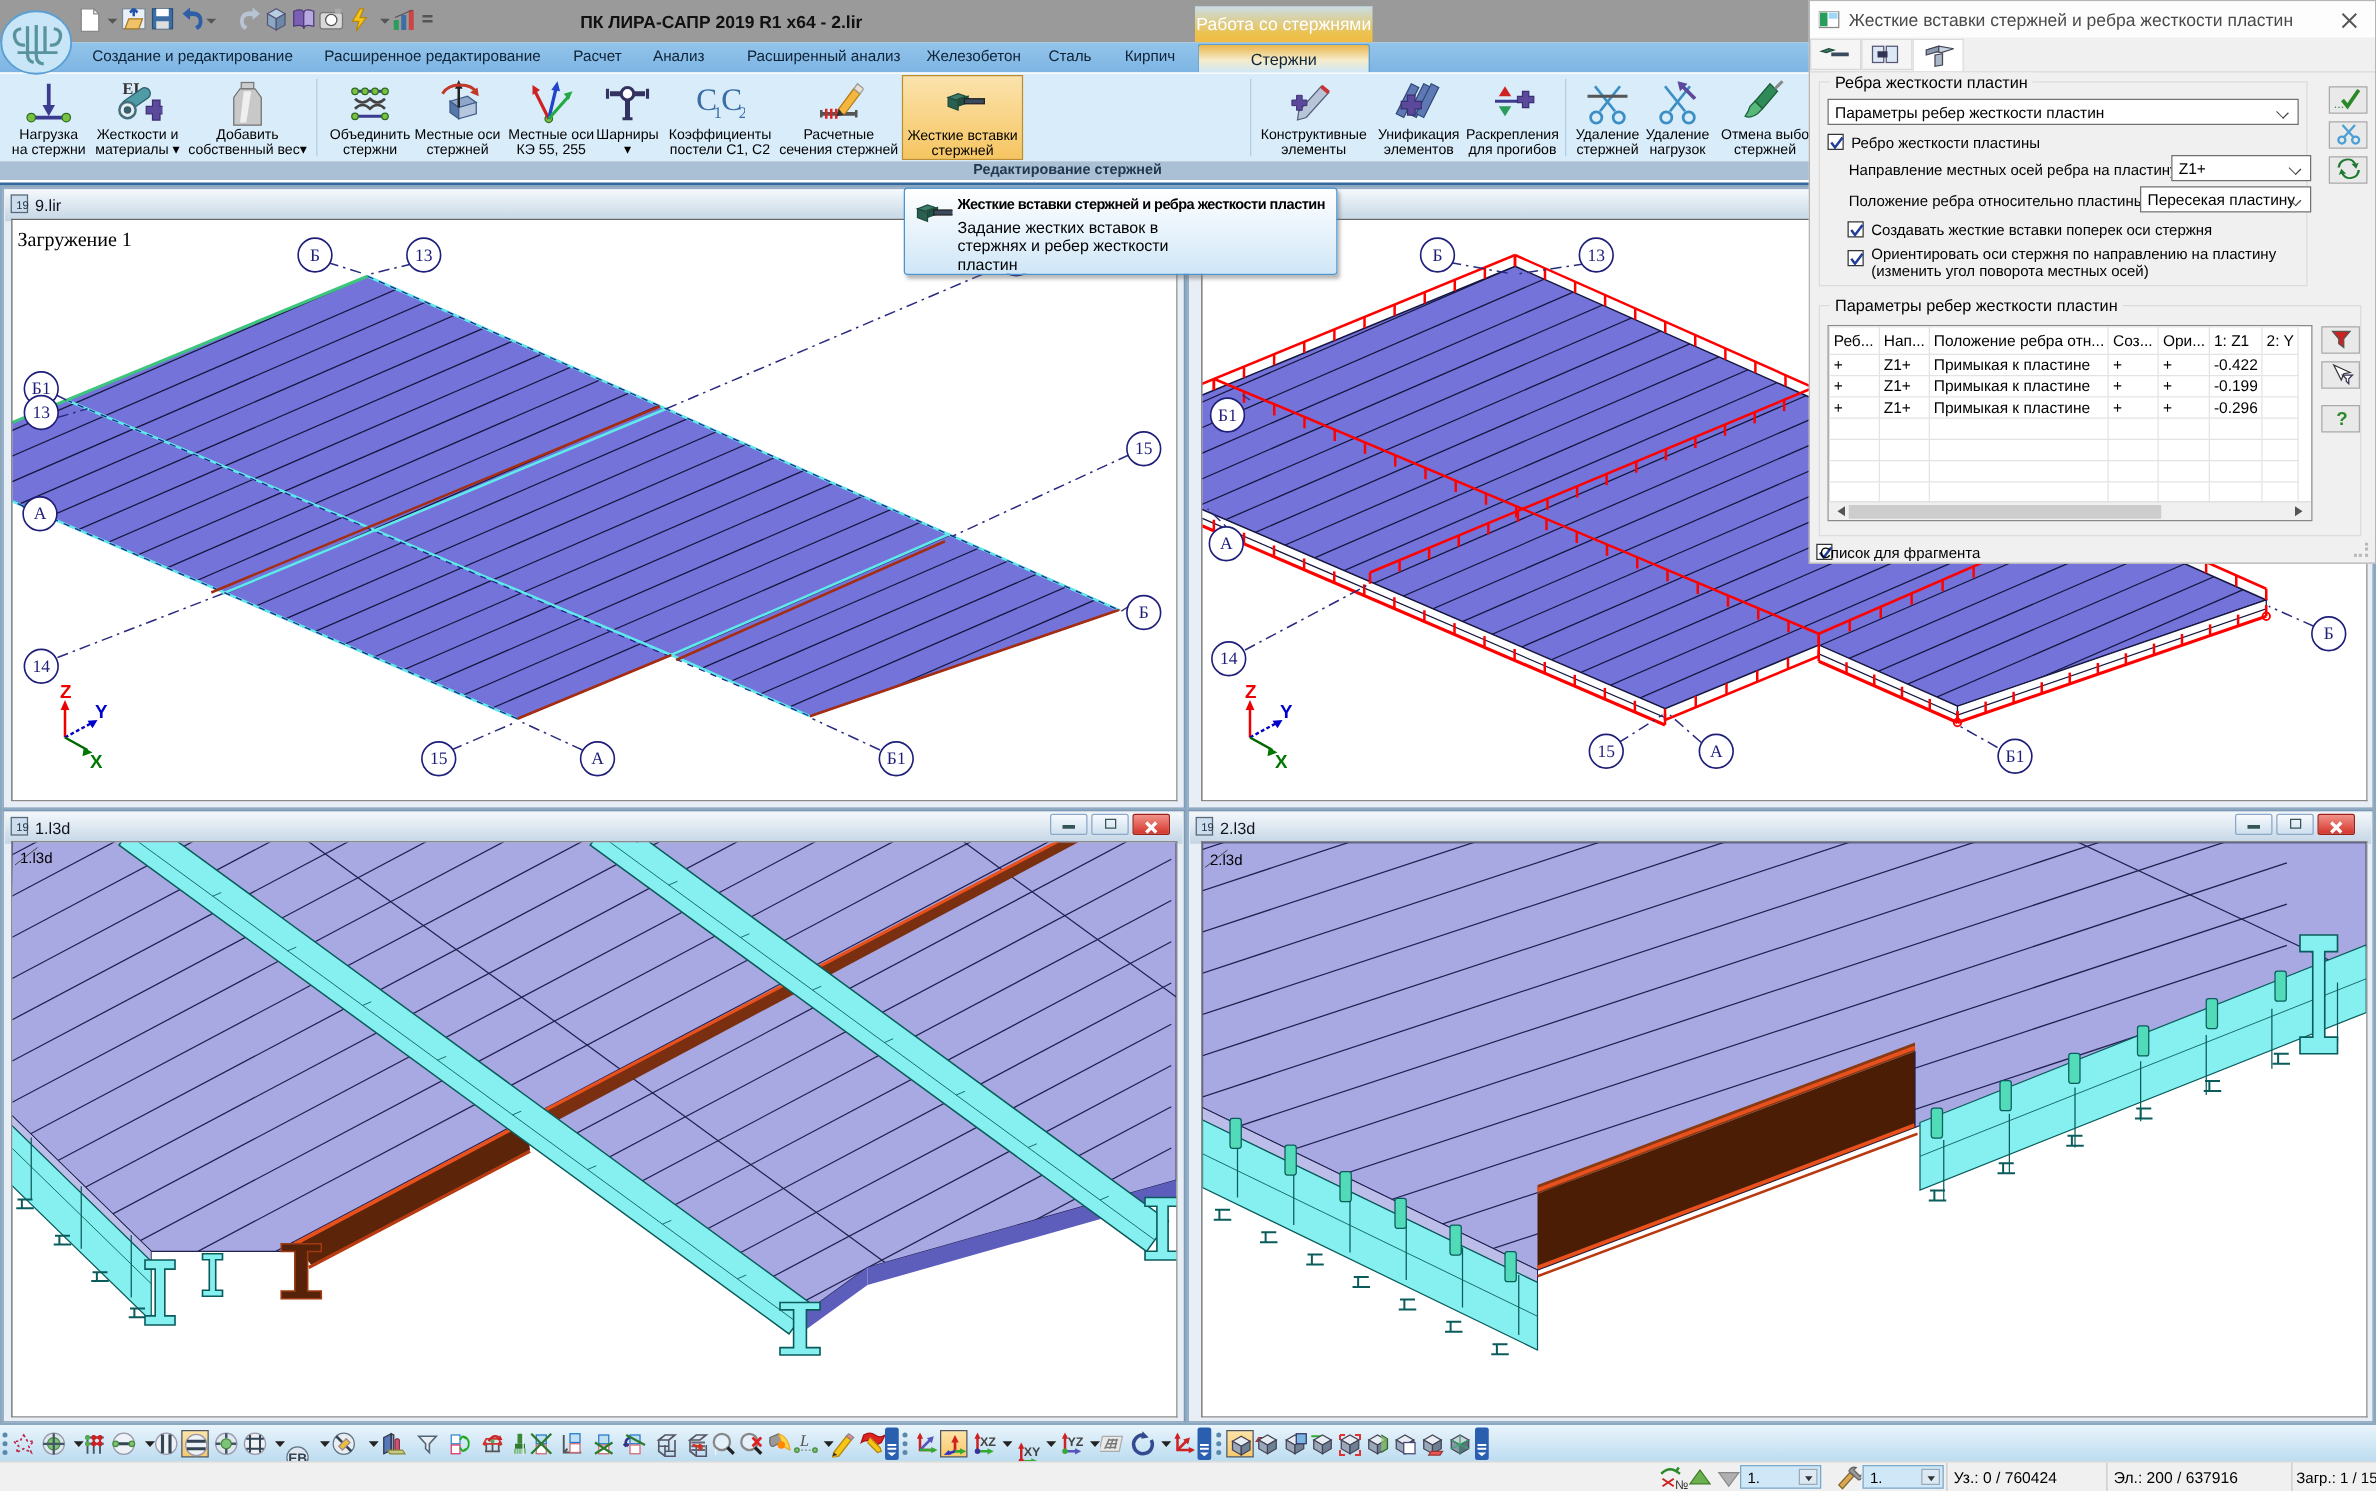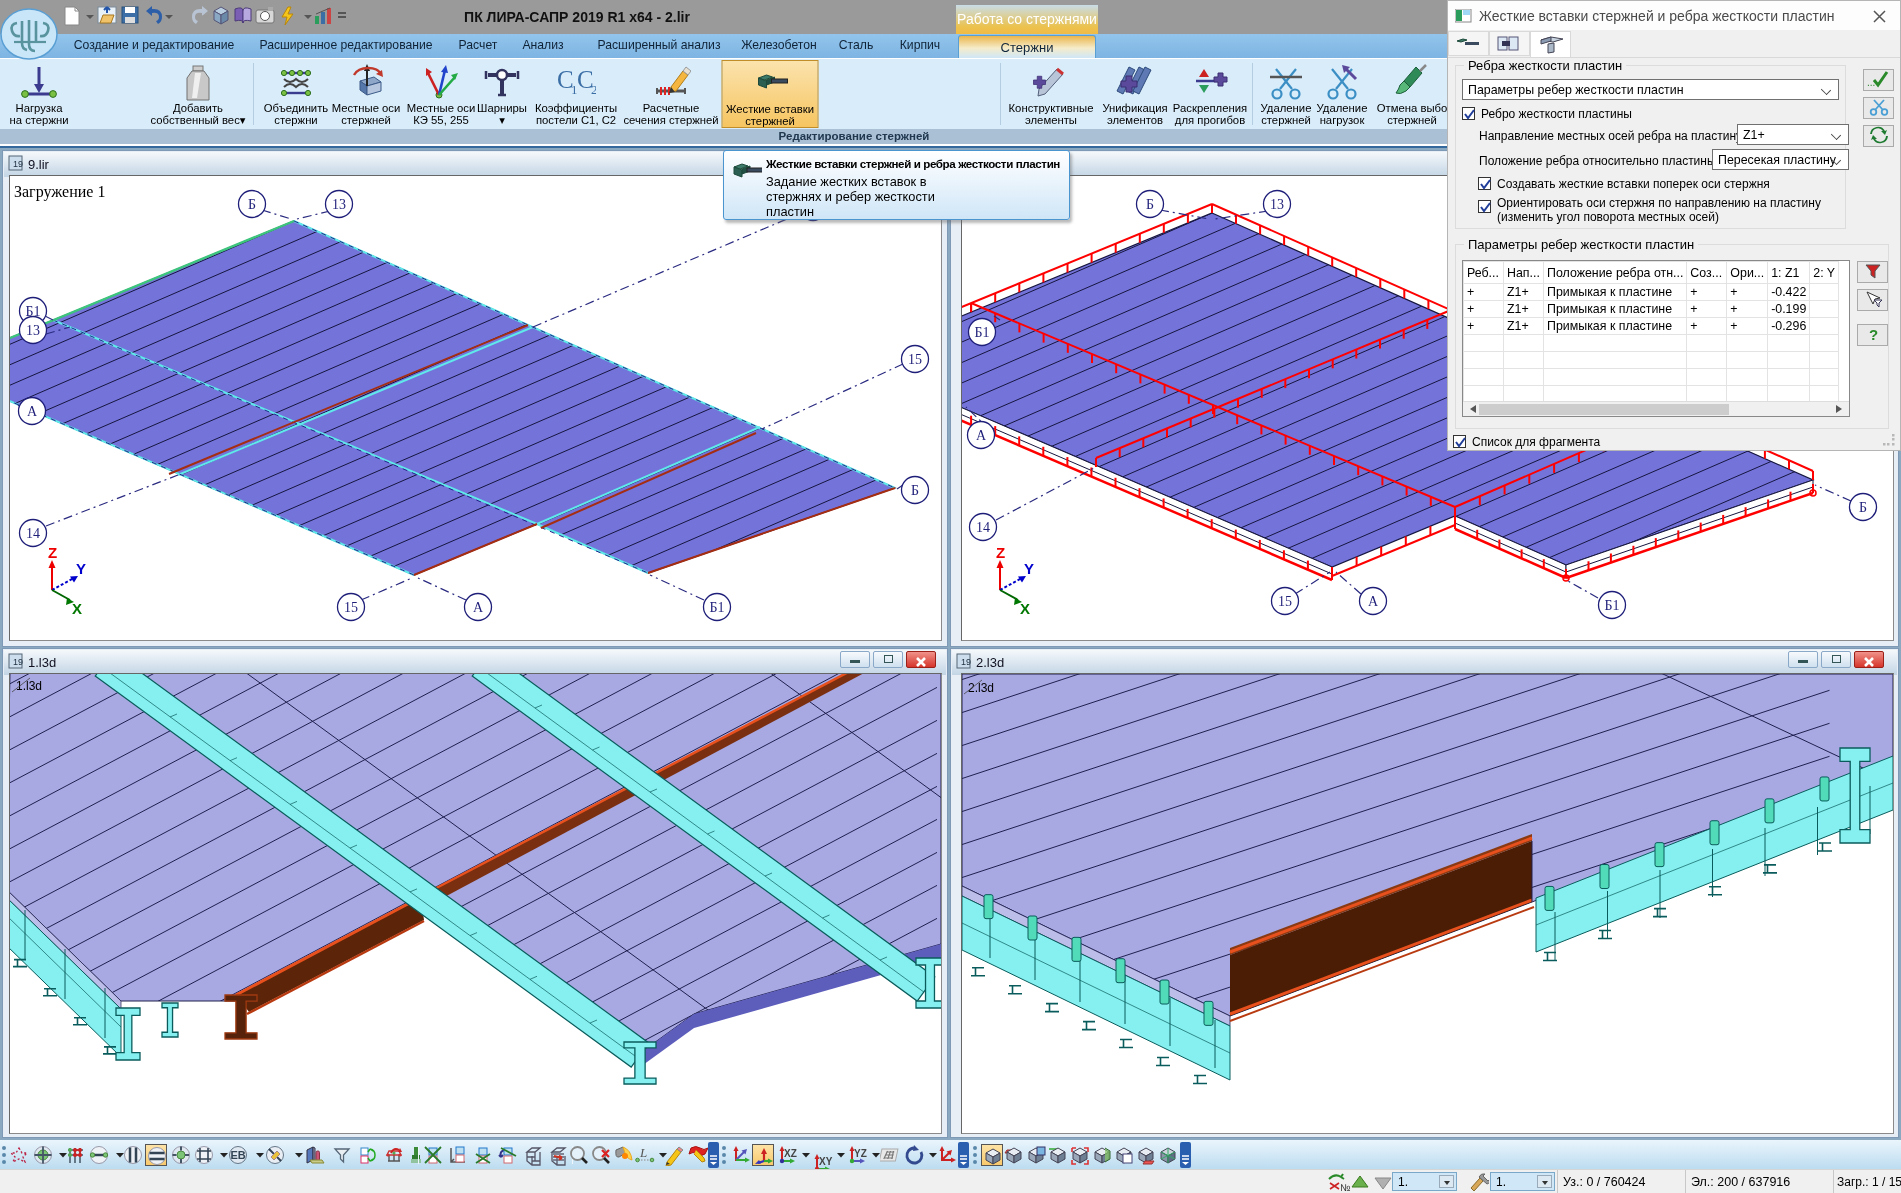--- a/index.html
+++ b/index.html
@@ -274,20 +274,26 @@
       </g>
       <path d="M14,34 h32" stroke="#58939e" stroke-width="2.2"></path>
     </svg>
 
 <div class="ribbon">
       <div class="rbtn" style="left:39px">
         <div class="ric"><svg width="40" height="40">
             <use href="#i-load"></use>
           </svg></div>
         <div class="rlab">Нагрузка<br>на стержни</div>
+      </div>
+      <div class="rbtn" style="left:110px">
+        <div class="ric"><svg width="40" height="40">
+            <use href="#i-stiff"></use>
+          </svg></div>
+        <div class="rlab">Жесткости и<br>материалы ▾</div>
       </div>
       <div class="rbtn" style="left:198px">
         <div class="ric"><svg width="40" height="40">
             <use href="#i-weight"></use>
           </svg></div>
         <div class="rlab">Добавить<br>собственный вес▾</div>
       </div>
       <div class="rbtn" style="left:296px">
         <div class="ric"><svg width="40" height="40">
             <use href="#i-join"></use>
@@ -1142,21 +1148,21 @@
           <path d="M14,10 h8 l-3,3 v4 l-2,-2 v-2 z" fill="#fff" stroke="#335"></path>
         </svg></div>
   <div class="sbtn" style="left:409px;top:323px"><text x="8" y="16" style="font-size:15px;font-weight:bold;fill:#2a8a2a"><tspan></tspan></text><svg width="26" height="18">
           <text x="9" y="15" font-size="15" font-weight="bold" fill="#2a8a2a">?</text>
         </svg></div>
   <div class="cb" style="left:5px;top:434px">
         <svg width="13" height="13">
           <path d="M2,6 l3,4 6,-8" stroke="#1f3d99" stroke-width="2" fill="none"></path>
         </svg>
       </div>
-  <div class="clabel" style="left:24px;top:434px">Список для фрагмента</div>
+  <div class="clabel" style="left:8px;top:434px">Список для фрагмента</div>
   <svg width="14" height="14" style="position:absolute;right:3px;bottom:2px">
         <g fill="#b8b8b8">
           <rect x="9" y="9" width="2.5" height="2.5"></rect>
           <rect x="9" y="4" width="2.5" height="2.5"></rect>
           <rect x="4" y="9" width="2.5" height="2.5"></rect>
           <rect x="9" y="0" width="2.5" height="2.5"></rect>
           <rect x="0" y="9" width="2.5" height="2.5"></rect>
         </g>
       </svg>
 </div>
@@ -1208,21 +1214,21 @@
           <circle cx="11" cy="11" r="4" fill="#7cc576" stroke="#4a8a3f"></circle>
           <path d="M11,2.5 v4 M11,15 v4 M2.5,11 h4 M15,11 h4" stroke="#456" stroke-width="2"></path>
         </svg></div>
       <div style="position:absolute;left:193px;top:4px;width:22px;height:22px;"><svg width="22" height="22">
           <circle cx="11" cy="11" r="8.5" fill="#eef2f6" stroke="#99a"></circle>
           <path d="M7,4 v14 M15,4 v14 M4,7 h14 M4,15 h14" stroke="#345" stroke-width="1.6"></path>
         </svg></div>
       <div style="position:absolute;left:216px;top:4px;width:12px;height:22px;"><svg width="12" height="22">
           <path d="M4,9 l4,4.5 4,-4.5 z" fill="#222"></path>
         </svg></div>
-      <div style="position:absolute;left:227px;top:4px;width:22px;height:22px;"><svg width="22" height="22">
+      <div style="position:absolute;left:227px;top:15px;width:22px;height:22px;"><svg width="22" height="22">
           <circle cx="11" cy="11" r="8.5" fill="#dfe8f0" stroke="#678"></circle>
           <text x="3.5" y="15" font-size="11" font-weight="bold" fill="#345" font-family="Liberation Sans">ЕВ</text>
         </svg></div>
       <div style="position:absolute;left:252px;top:4px;width:12px;height:22px;"><svg width="12" height="22">
           <path d="M4,9 l4,4.5 4,-4.5 z" fill="#222"></path>
         </svg></div>
       <div style="position:absolute;left:264px;top:4px;width:22px;height:22px;"><svg width="22" height="22">
           <circle cx="11" cy="11" r="8.5" fill="#e8eef4" stroke="#678"></circle>
           <path d="M5,5 L17,17" stroke="#345" stroke-width="2"></path>
           <path d="M7,13 l6,-6 3,3 -6,6 z" fill="#e8c23a" stroke="#a88"></path>

